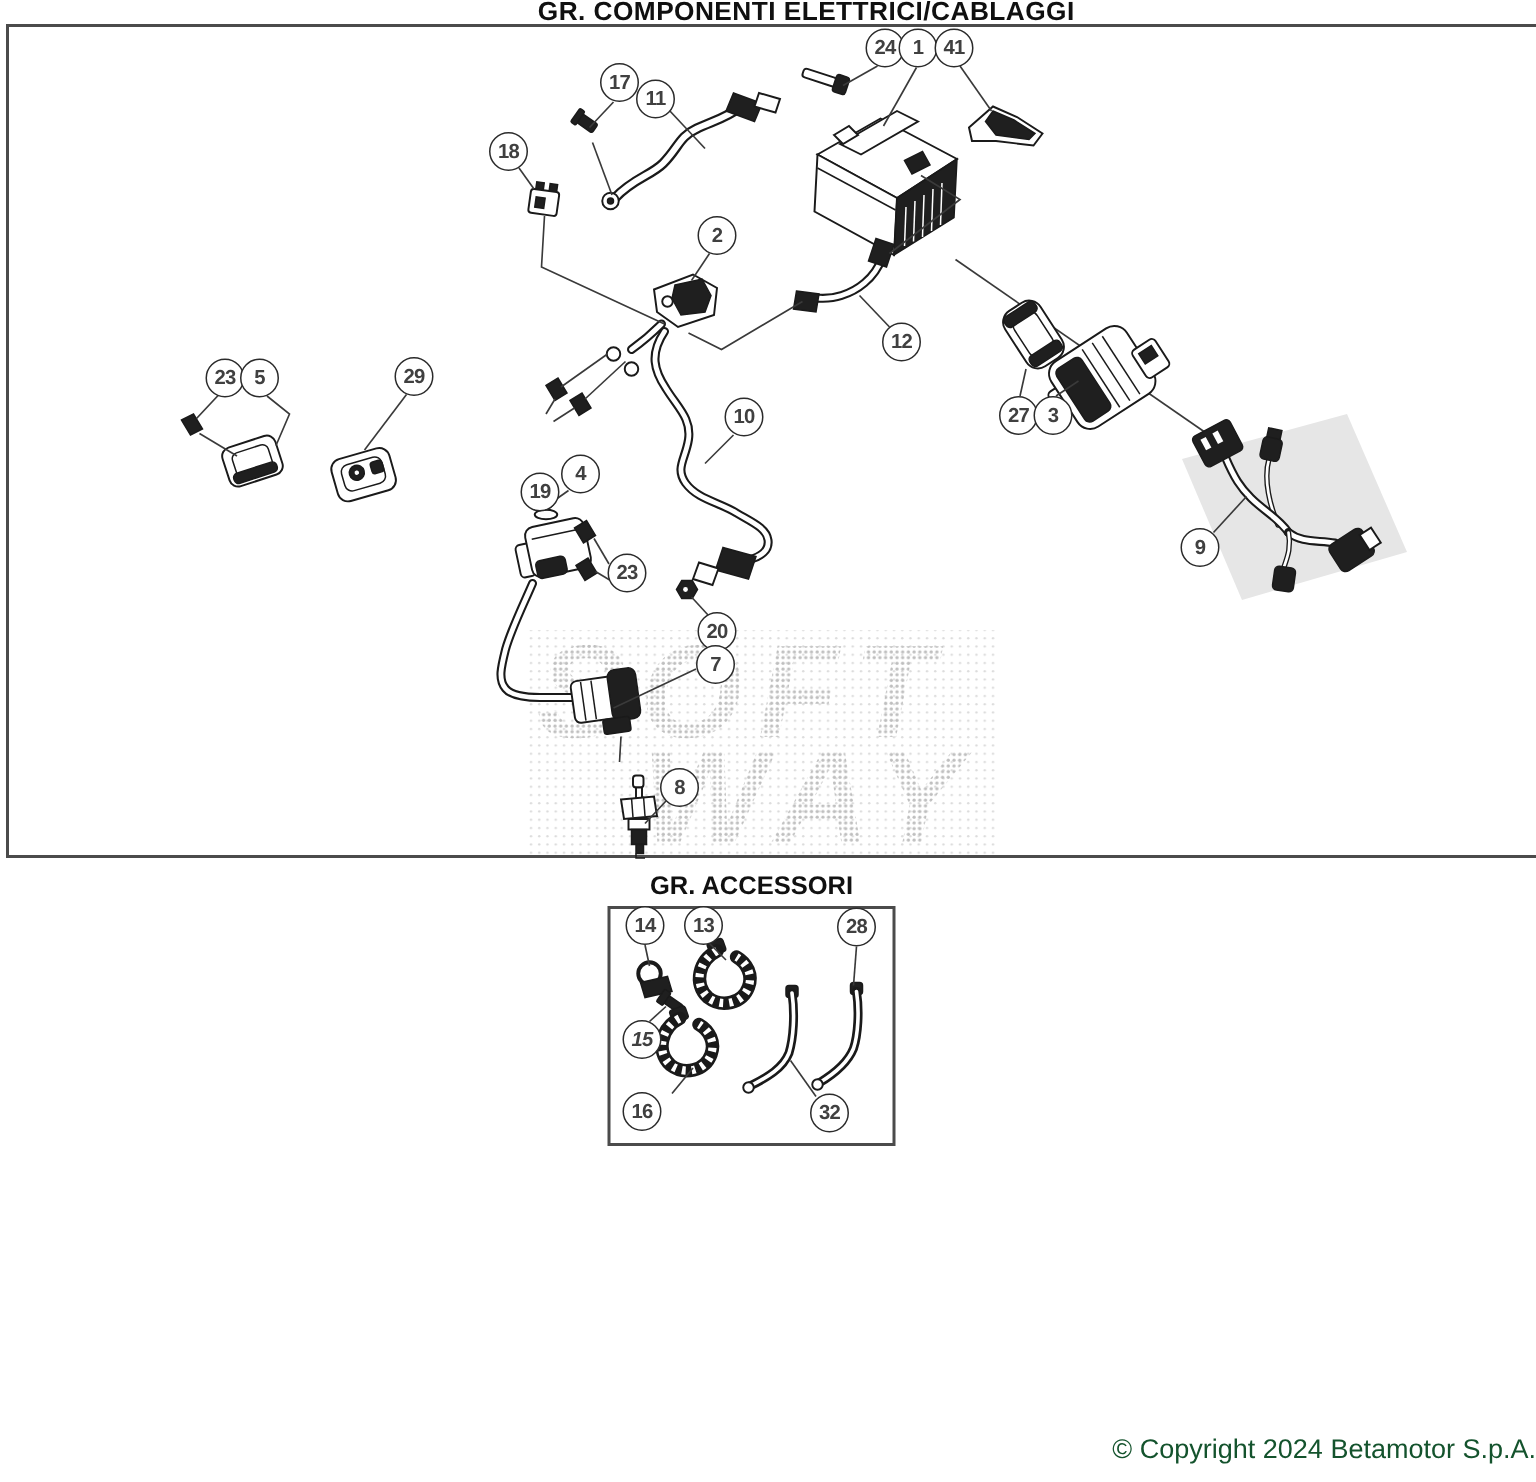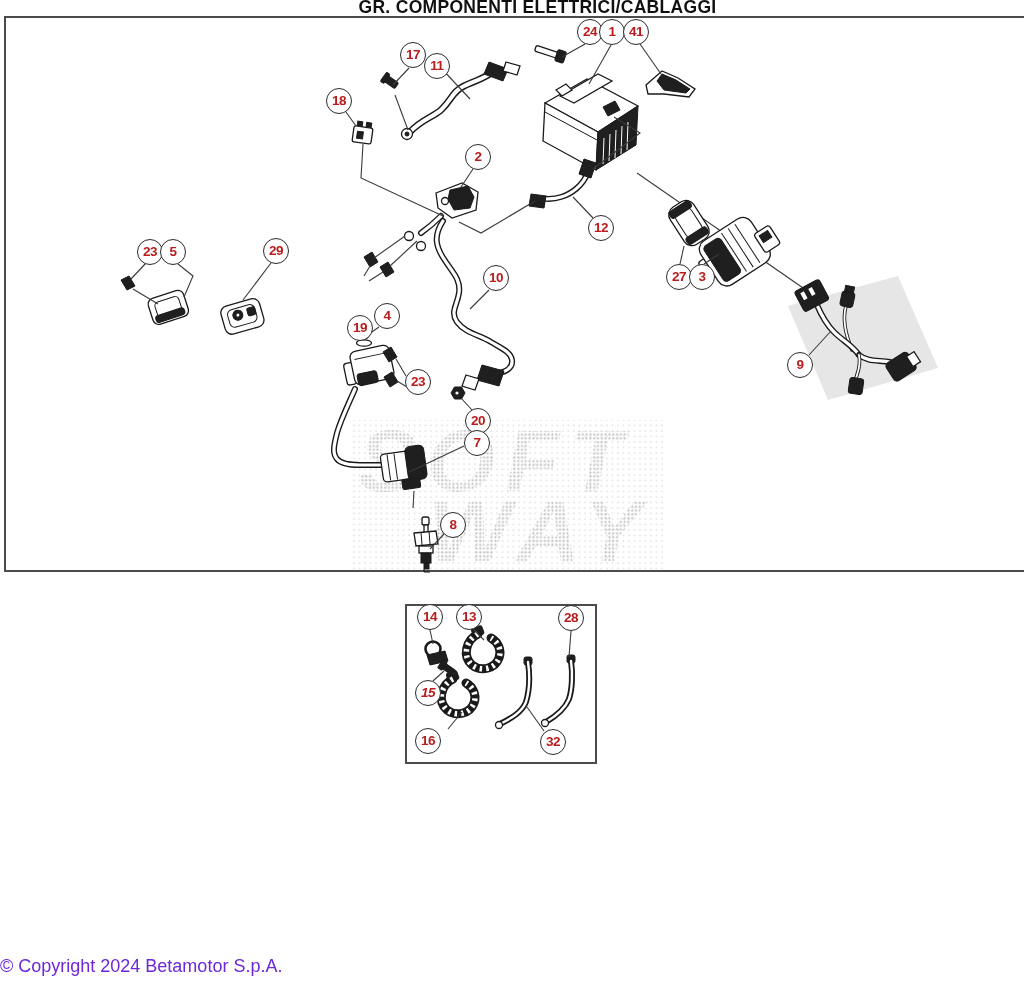--- a/index.html
+++ b/index.html
@@ -5,24 +5,24 @@
   html,body{margin:0;padding:0;background:#fff;}
   .page{position:relative;width:1024px;height:988px;background:#fff;
         font-family:"Liberation Sans",sans-serif;overflow:hidden;}
   .frame{position:absolute;box-sizing:border-box;}
   .frame-electrical{left:4px;top:16px;width:1020px;height:556px;
         border-top:2px solid #4b4b4b;border-bottom:2px solid #4b4b4b;border-left:2px solid #4b4b4b;}
   .frame-accessories{left:405px;top:604px;width:192px;height:160px;border:2px solid #4b4b4b;}
   .title{position:absolute;font-weight:bold;color:#101010;white-space:nowrap;}
   .title-electrical{left:60px;top:-3px;width:955px;text-align:center;font-size:17.5px;letter-spacing:.3px;}
   .title-accessories{left:398px;top:581px;width:206px;text-align:center;font-size:17px;}
-  .copyright{position:absolute;left:0;top:956px;width:1024px;text-align:left;font-size:18px;color:#6d28d9;}
+  .copyright{position:absolute;left:0;top:956px;width:1024px;text-align:right;font-size:18px;color:#14532d;}
   .overlay{position:absolute;left:0;top:0;width:1024px;height:988px;}
   .callout{position:absolute;width:26px;height:26px;border:1.5px solid #2b2b2b;border-radius:50%;
-        background:#fff;color:#b91c1c;font-size:13.5px;font-weight:bold;letter-spacing:-.5px;
+        background:#fff;color:#404040;font-size:13.5px;font-weight:bold;letter-spacing:-.5px;
         display:flex;align-items:center;justify-content:center;line-height:1;
         transform:translate(-50%,-50%);box-sizing:border-box;}
   svg.art{position:absolute;left:0;top:0;}
   .ln{stroke:#1a1a1a;stroke-width:1.3;fill:#fff;}
   .lnd{stroke:#1a1a1a;stroke-width:1;fill:#1f1f1f;}
   .thin{stroke:#3a3a3a;stroke-width:1.1;fill:none;}
   .co{stroke:#1a1a1a;stroke-width:6;fill:none;stroke-linecap:round;}
   .ci{stroke:#fff;stroke-width:3.2;fill:none;stroke-linecap:round;}
   .co2{stroke:#1a1a1a;stroke-width:7;fill:none;stroke-linecap:round;}
   .ci2{stroke:#fff;stroke-width:4;fill:none;stroke-linecap:round;}
@@ -307,20 +307,21 @@
       <polyline class="thin" points="444,534 430,549"></polyline>
       <polyline class="thin" points="430,630 433,644"></polyline>
       <polyline class="thin" points="473,629 484,640"></polyline>
       <polyline class="thin" points="571,631 569,657"></polyline>
       <polyline class="thin" points="433,681 444,671"></polyline>
       <polyline class="thin" points="448,729 462,712"></polyline>
       <polyline class="thin" points="544,731 527,707"></polyline>
     </g>
   </svg>
 
+  <div class="title title-accessories">GR. ACCESSORI</div>
 
   <div class="frame frame-accessories"></div>
 
   <div class="overlay" id="callout-layer">
       <div class="callout" style="left: 413px; top: 55px; text-align: center;">17</div>
       <div class="callout" style="left: 437px; top: 55px; margin-top: 11px;">11</div>
       <div class="callout" style="left: 590px; top: 32px;">24</div>
       <div class="callout" style="left: 612px; top: 32px;">1</div>
       <div class="callout" style="left: 636px; top: 32px;">41</div>
       <div class="callout" style="left: 339px; top: 101px;">18</div>

